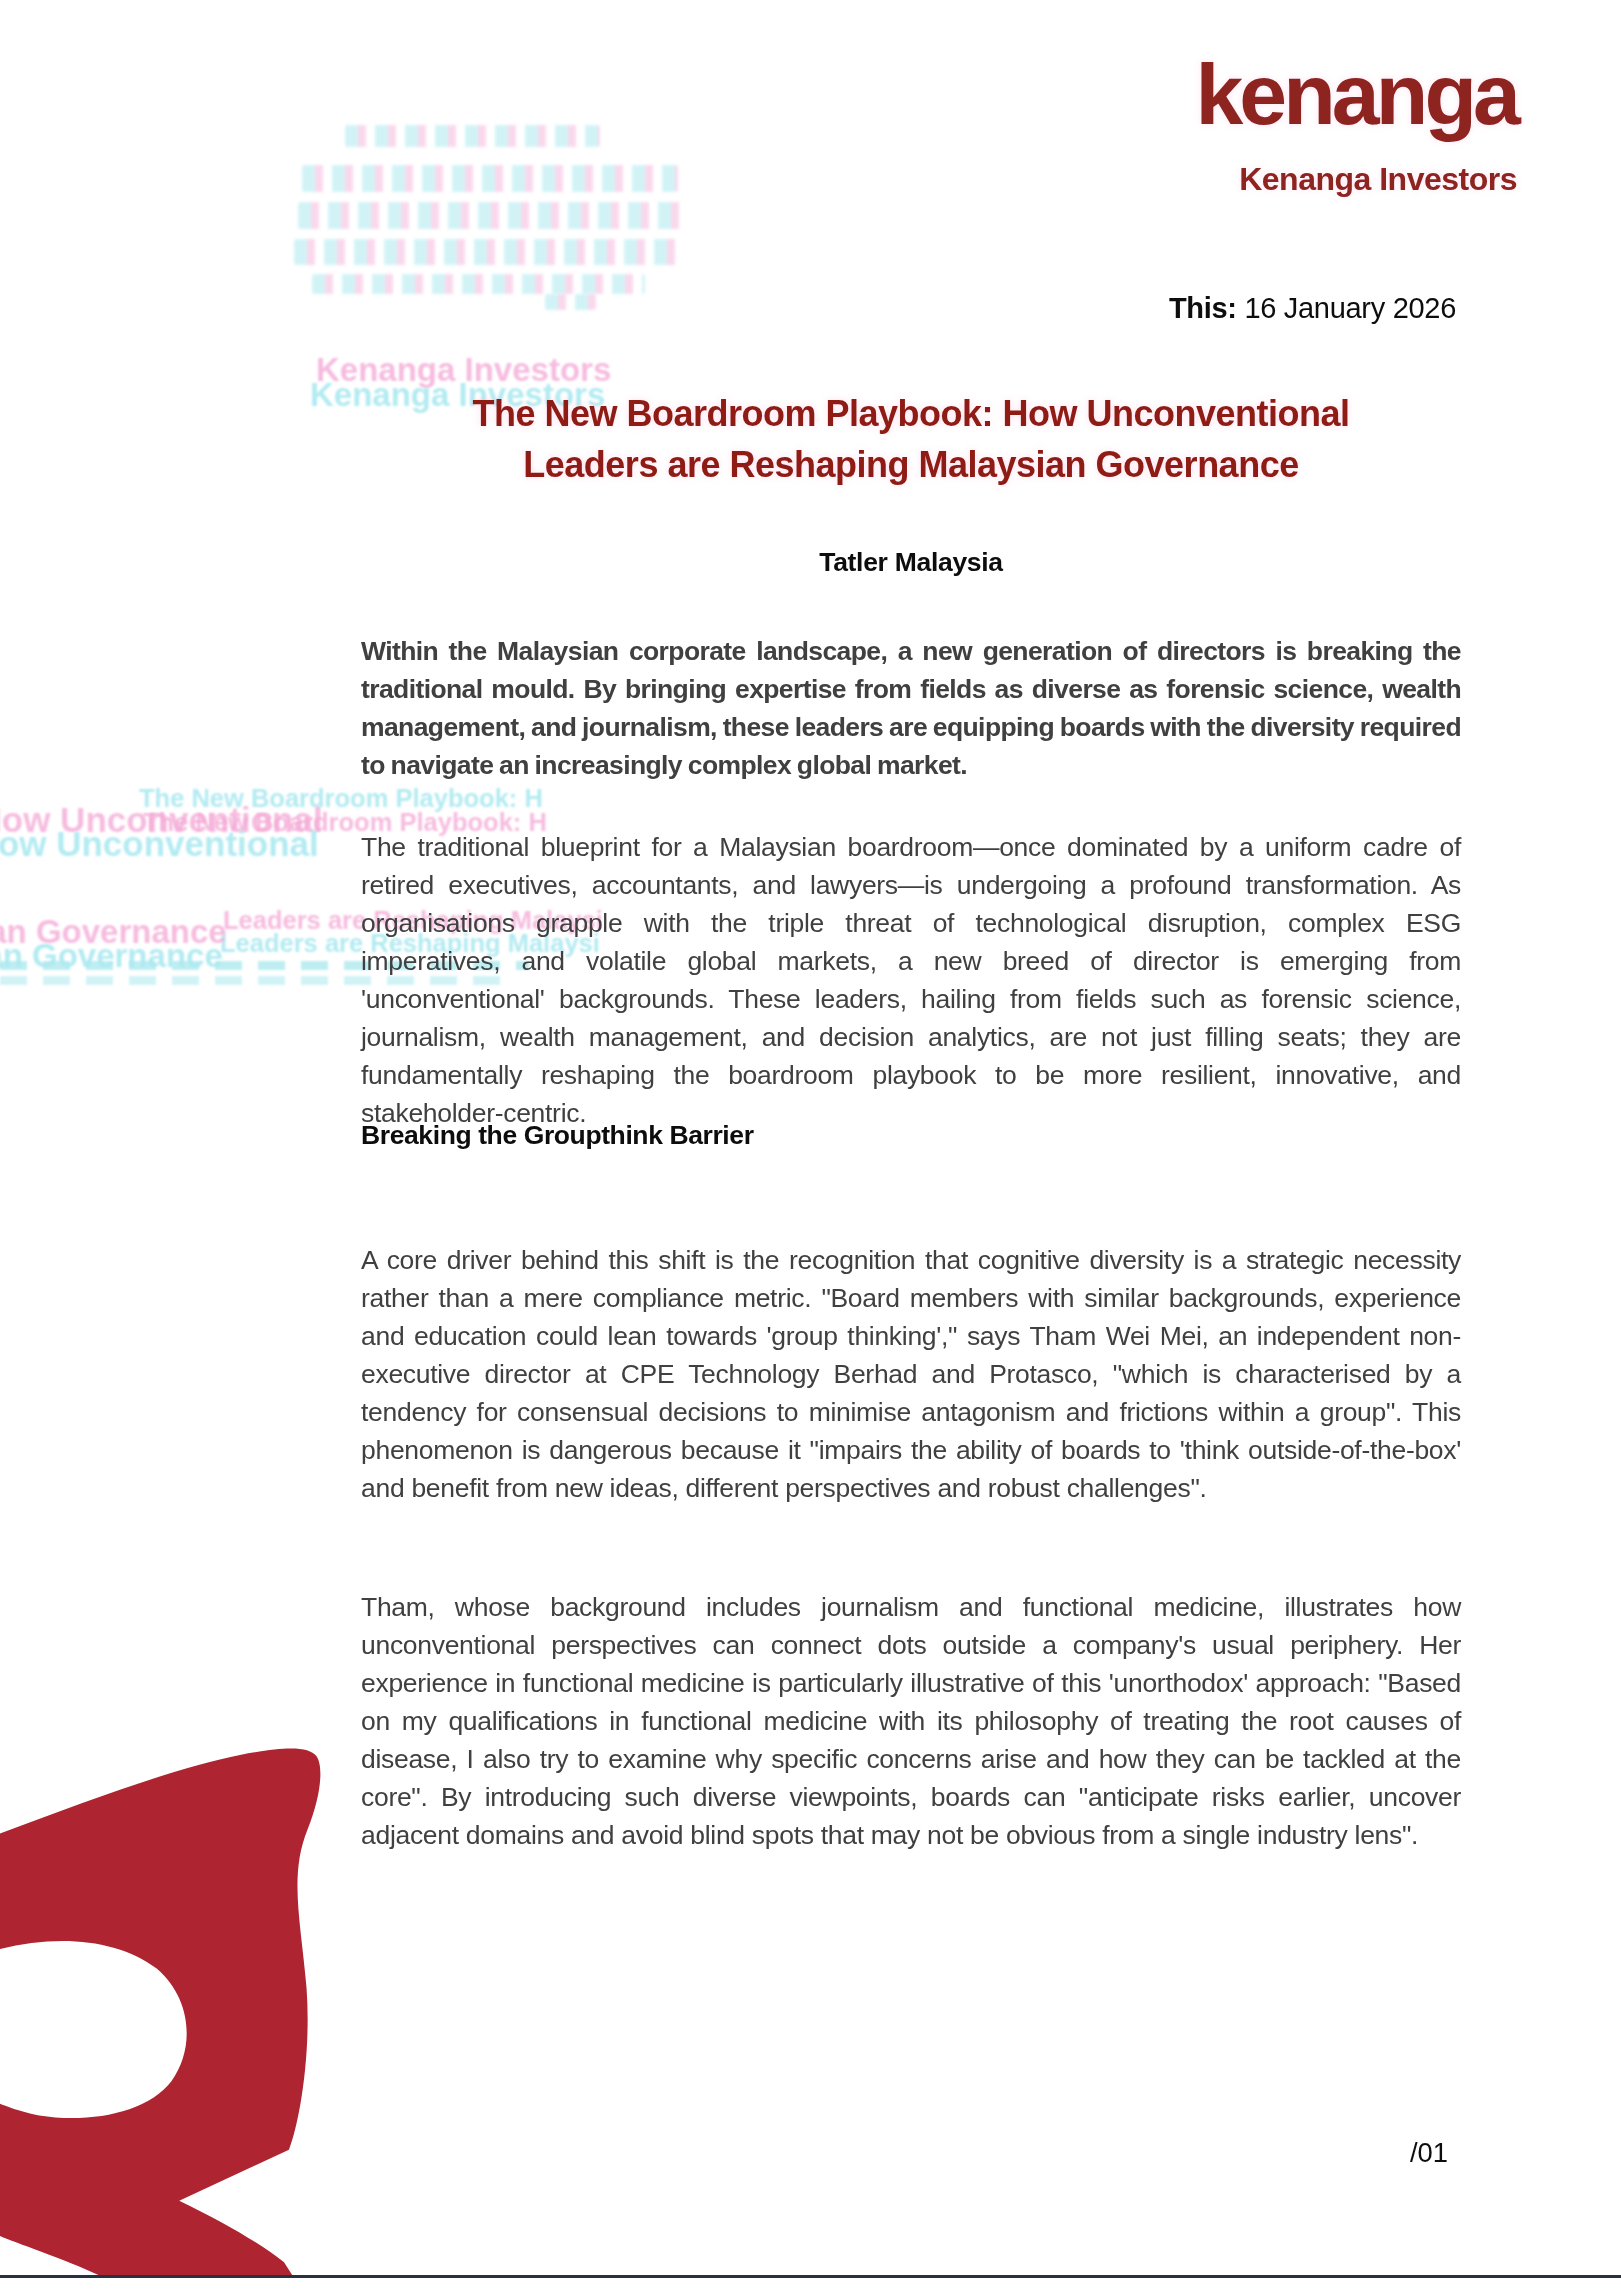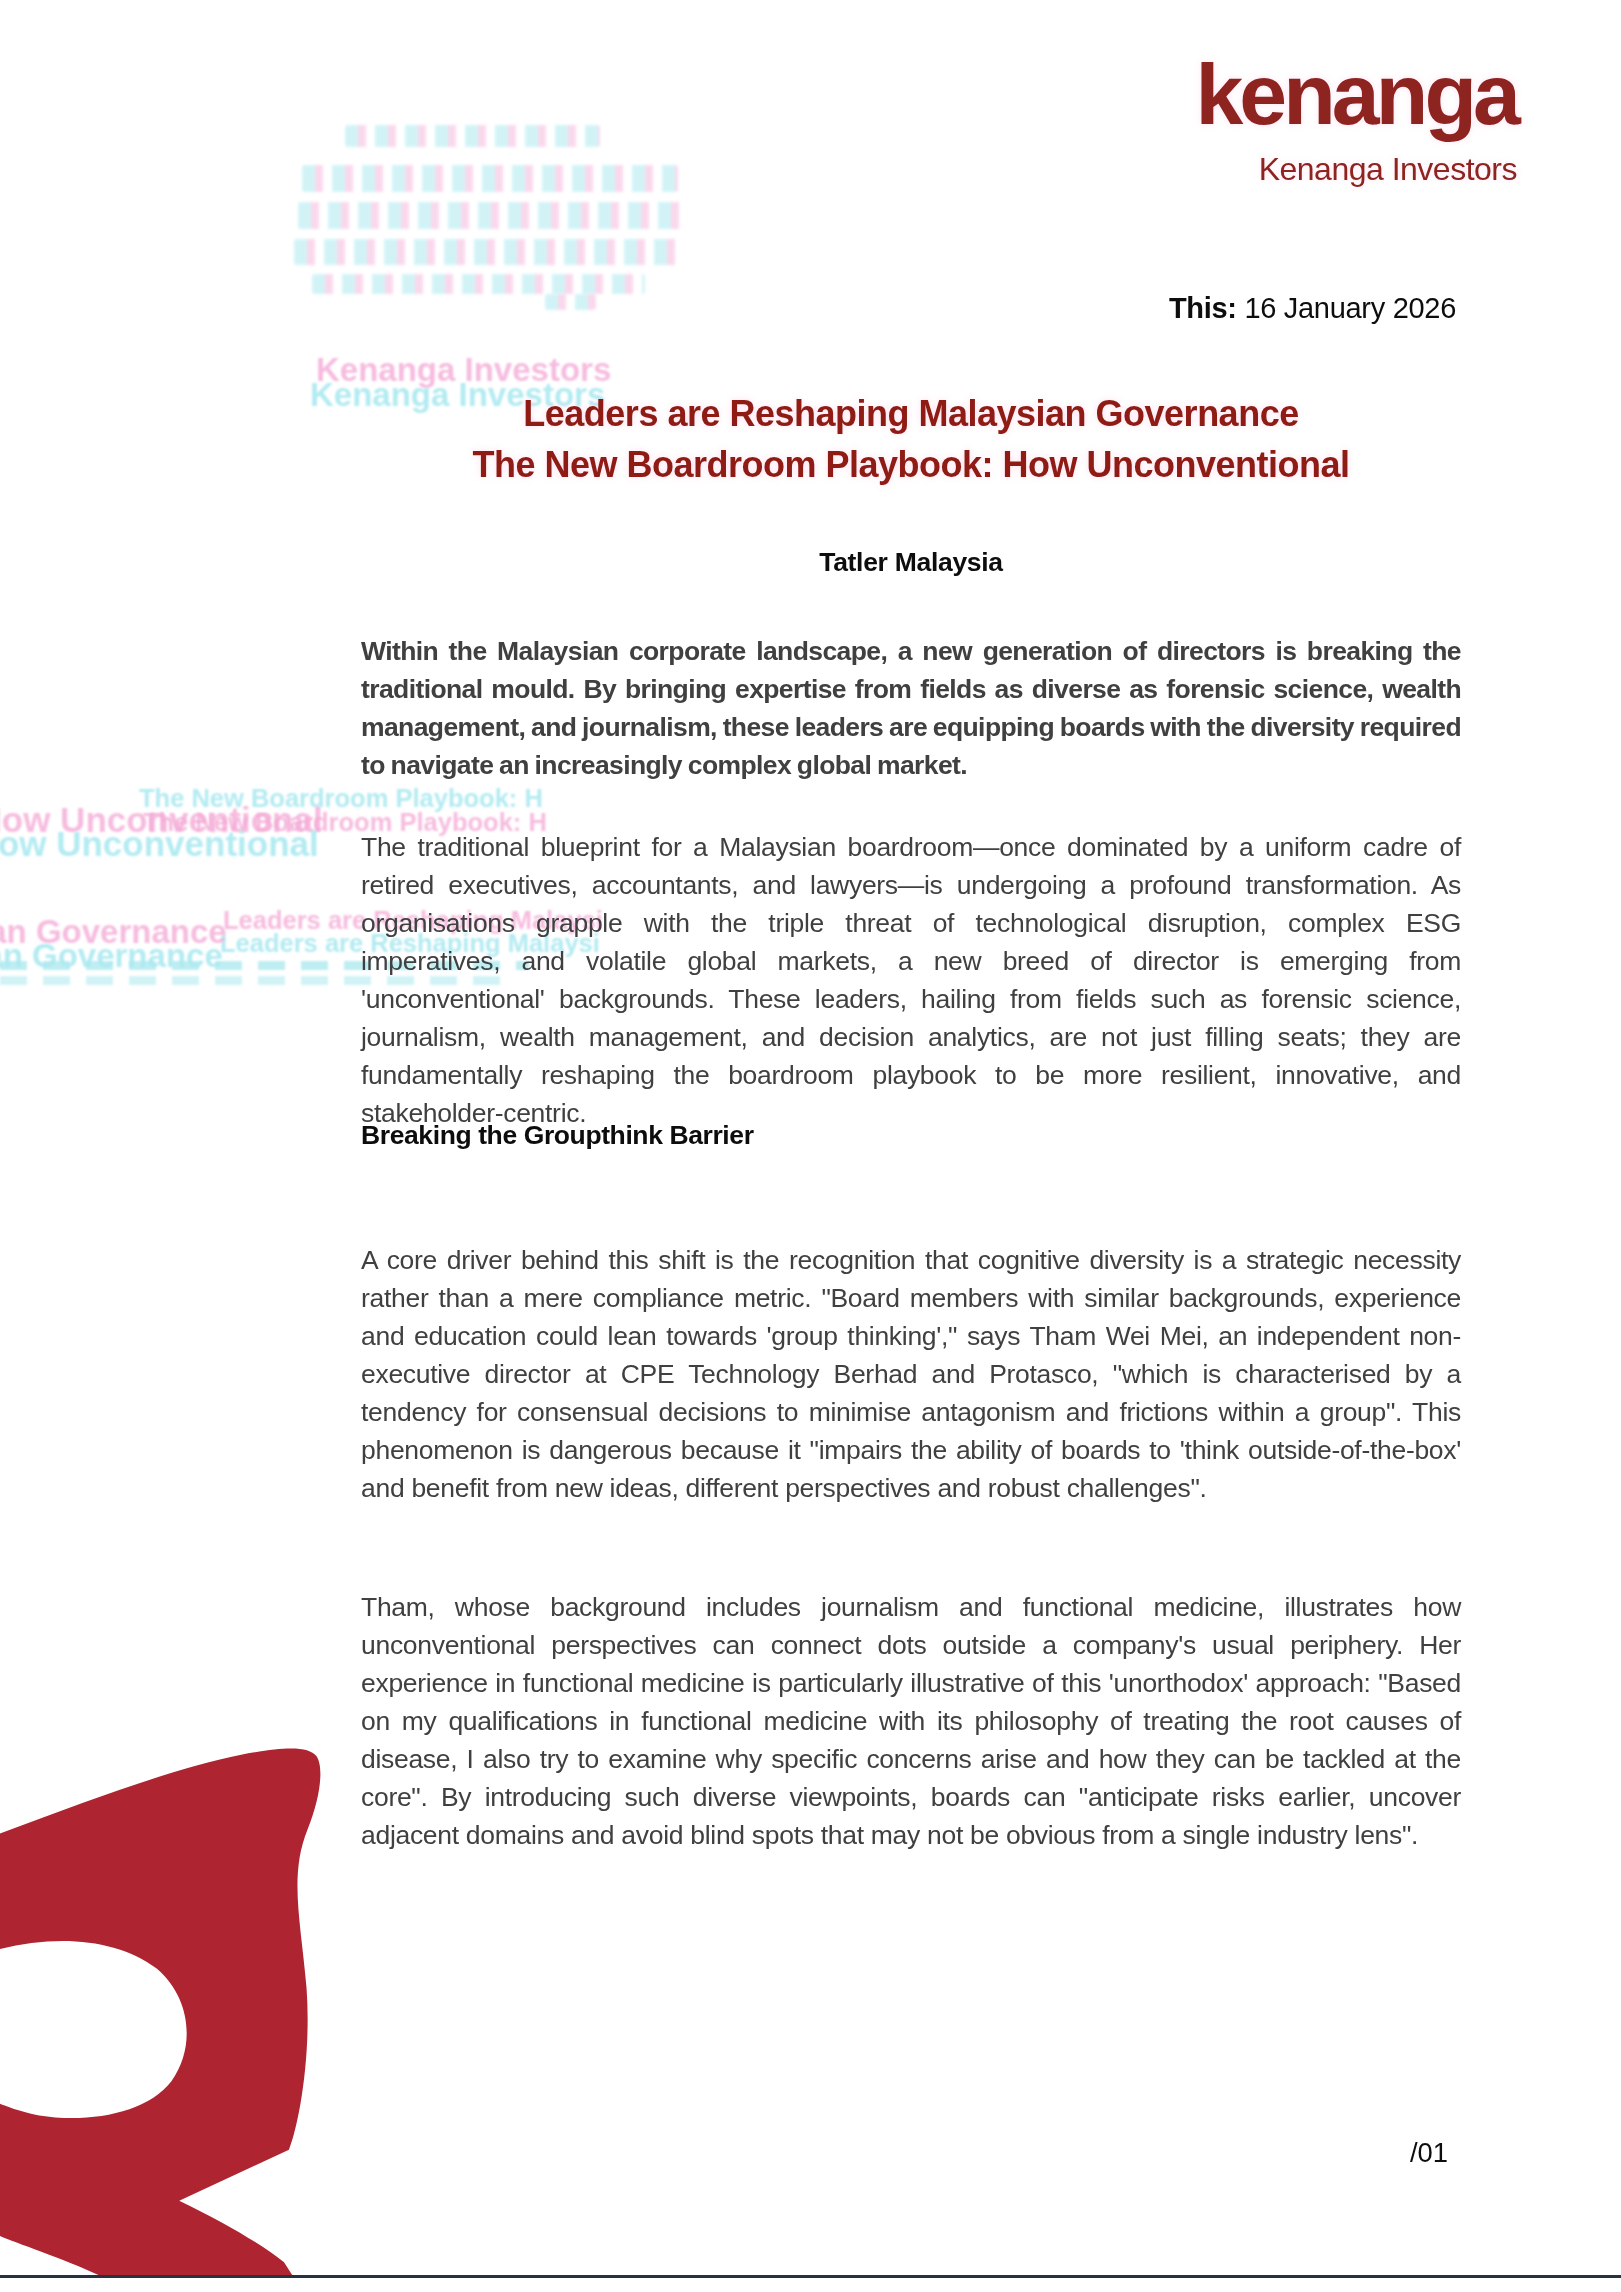--- a/index.html
+++ b/index.html
@@ -7,21 +7,21 @@
     position:relative;width:1621px;height:2278px;background:#ffffff;overflow:hidden;
     font-family:"Liberation Sans", sans-serif;color:#111111;
   }
   
   .logo-block{position:absolute;top:51px;right:104px;text-align:right;}
   .logo-wordmark{
     font-size:86px;font-weight:700;letter-spacing:-3.9px;color:#8d2420;line-height:1;
     text-shadow:0 0 6.9px rgba(255,170,215,.35);
   }
   .logo-subtitle{
-    margin-top:14px;font-size:32px;font-weight:400;color:#8d2420;letter-spacing:-0.5px;
+    margin-top:24px;font-size:32px;font-weight:700;color:#8d2420;letter-spacing:-0.5px;
     text-shadow:0 0 5.9px rgba(255,170,215,.3);
   }
   
   .date-line{position:absolute;top:292px;right:165px;font-size:29px;letter-spacing:-0.3px;color:#0d0d0d;}
   .date-line .b{font-weight:700;}
   
   .doc-title{
     position:absolute;top:388px;left:361px;width:1100px;text-align:center;
     font-size:36px;line-height:51px;font-weight:700;color:#8e1b14;letter-spacing:-0.5px;
     text-shadow:0 0 7.8px rgba(255,150,200,.3);
@@ -74,22 +74,22 @@
   <div class="ghost ghost-cyan" style="left:310px;top:376px;font-size:33px;">Kenanga Investors</div>
 
   <div class="logo-block">
     <div class="logo-wordmark">kenanga</div>
     <div class="logo-subtitle">Kenanga Investors</div>
   </div>
 
   <div class="date-line"><span class="b">This:</span><span> 16 January 2026</span></div>
 
   <div class="doc-title">
+    <div>The New Boardroom Playbook: How Unconventional</div>
     <div>Leaders are Reshaping Malaysian Governance</div>
-    <div>The New Boardroom Playbook: How Unconventional</div>
   </div>
 
   <div class="byline">Tatler Malaysia</div>
 
   <div class="para bold p-intro">Within the Malaysian corporate landscape, a new generation of directors is breaking the traditional mould. By bringing expertise from fields as diverse as forensic science, wealth management, and journalism, these leaders are equipping boards with the diversity required to navigate an increasingly complex global market.</div>
 
   <div class="ghost ghost-pink" style="left:-23.5px;top:800px;font-size:35px;">How Unconventional</div>
   <div class="ghost ghost-cyan" style="left:-27.4px;top:824px;font-size:35px;">How Unconventional</div>
   <div class="ghost ghost-cyan" style="left:139px;top:784px;font-size:25.5px;">The New Boardroom Playbook: H</div>
   <div class="ghost ghost-pink" style="left:143px;top:808px;font-size:25.5px;">The New Boardroom Playbook: H</div>

